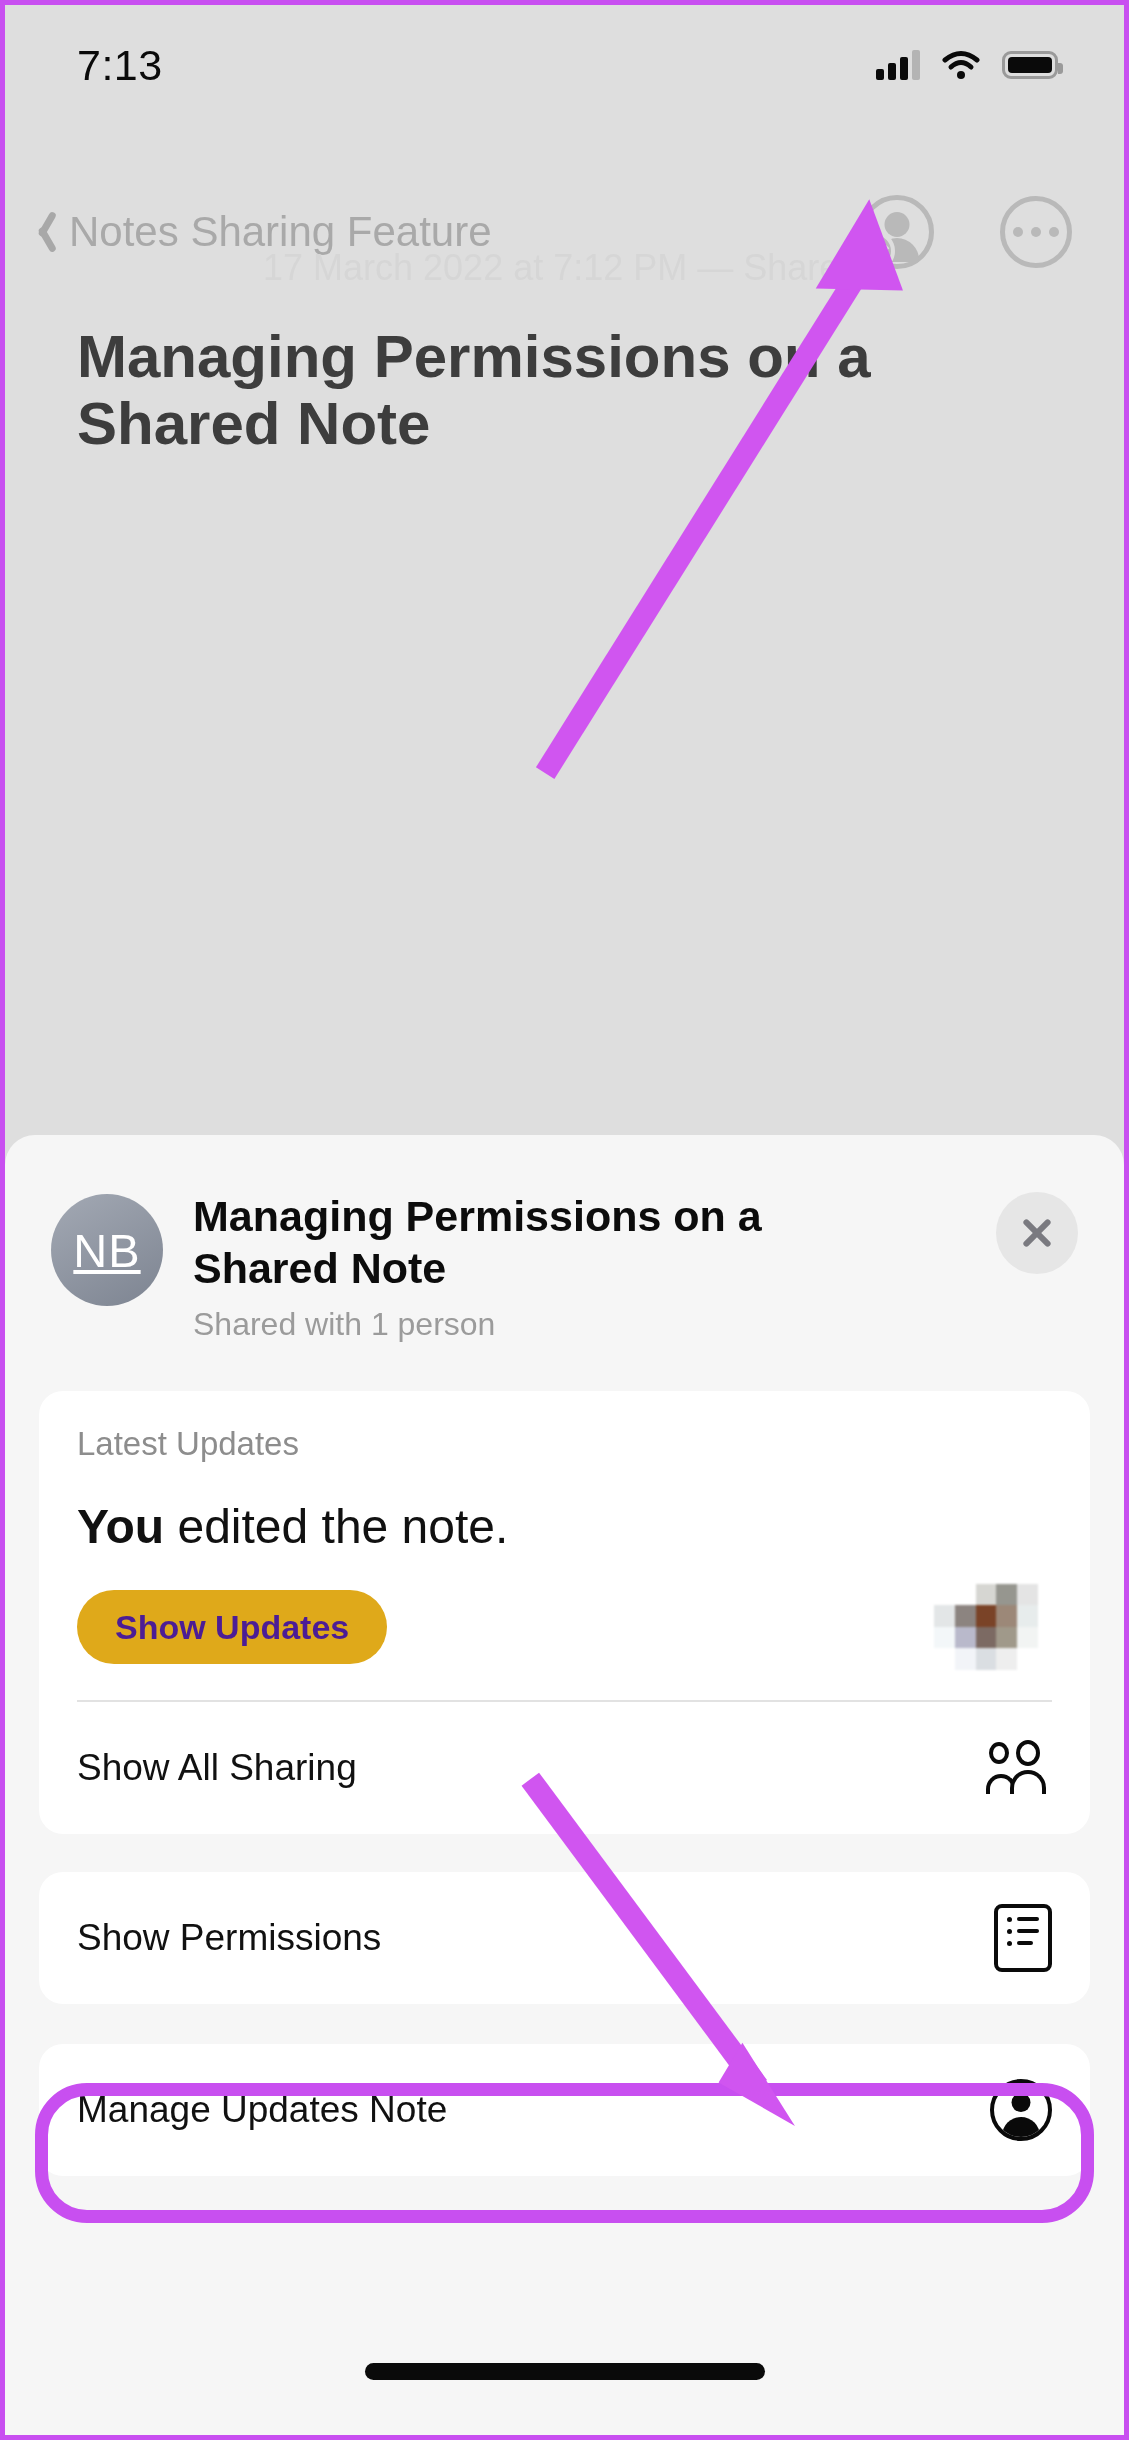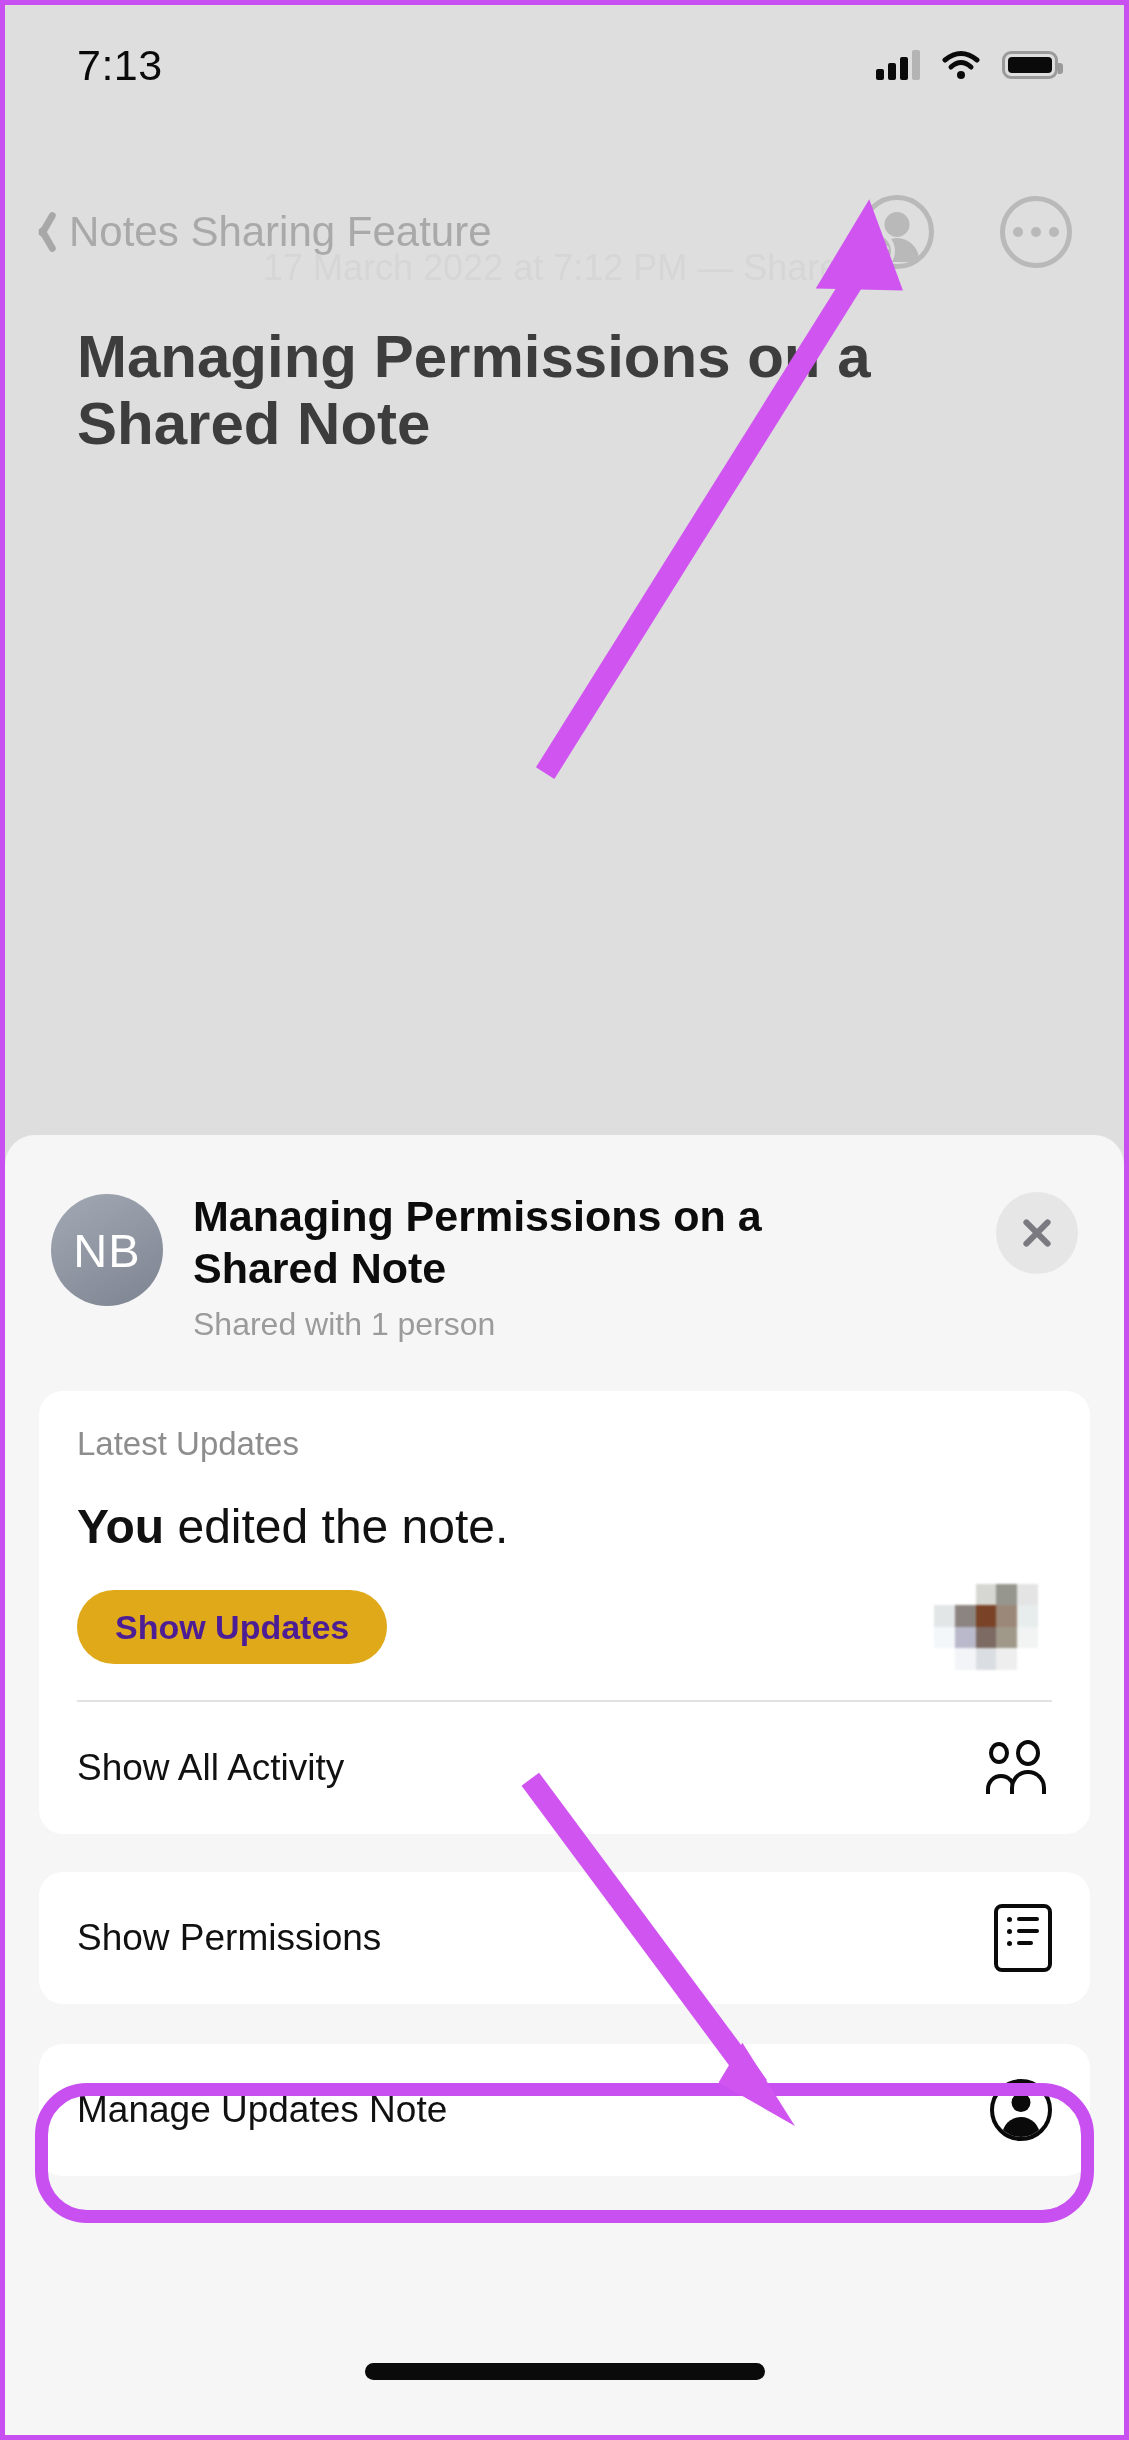--- a/index.html
+++ b/index.html
@@ -124,20 +124,21 @@
   
   #sheet-header {
     display:flex; align-items:flex-start; padding:55px 46px 0 46px;
   }
   #avatar {
     flex:none; width:112px; height:112px; border-radius:50%;
     background:linear-gradient(150deg,#a3a9b4 0%, #7d8491 100%);
     display:flex; align-items:center; justify-content:center;
     color:#fff; font-size:47px; font-weight:500; letter-spacing:1px;
     margin-top:4px;
+    text-decoration:underline;
   }
   #sheet-header-text { margin-left:30px; flex:1; padding-right:16px; }
   #sheet-title {
     font-size:43px; font-weight:700; color:#0c0c0c; line-height:1.22;
     max-width:600px;
   }
   #sheet-subtitle { font-size:32px; color:#9b9b9b; margin-top:11px; }
   #close-button {
     flex:none; width:82px; height:82px; border-radius:50%;
     background:#E6E6E6; position:relative; margin-top:2px;
@@ -331,21 +332,21 @@
             <i style="background:#f2f4f8"></i>
             <i style="background:#dadee2"></i>
             <i style="background:#eeeeee"></i>
             <i style="background:#ffffff"></i>
         </div>
       </div>
 
       <div class="divider"></div>
 
       <div class="row">
-        <span class="row-label">Show All Activity</span>
+        <span class="row-label">Show All Sharing</span>
         <span class="icon-people">
           <span class="h1"></span>
             <span class="h2"></span>
           <span class="b1"></span>
             <span class="b2"></span>
         </span>
       </div>
     </div>
 
     <div class="card" id="highlights-card">

